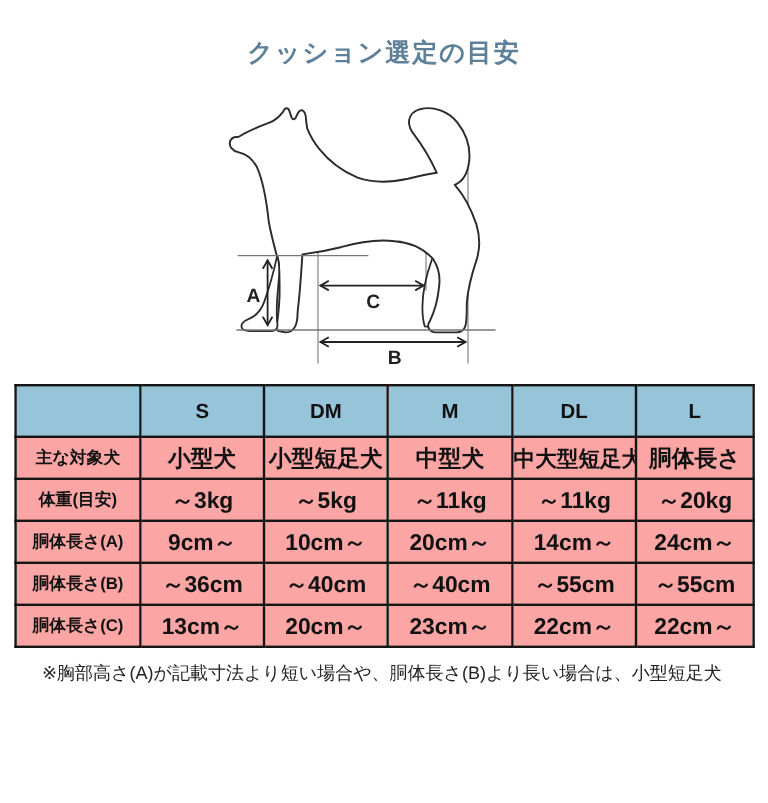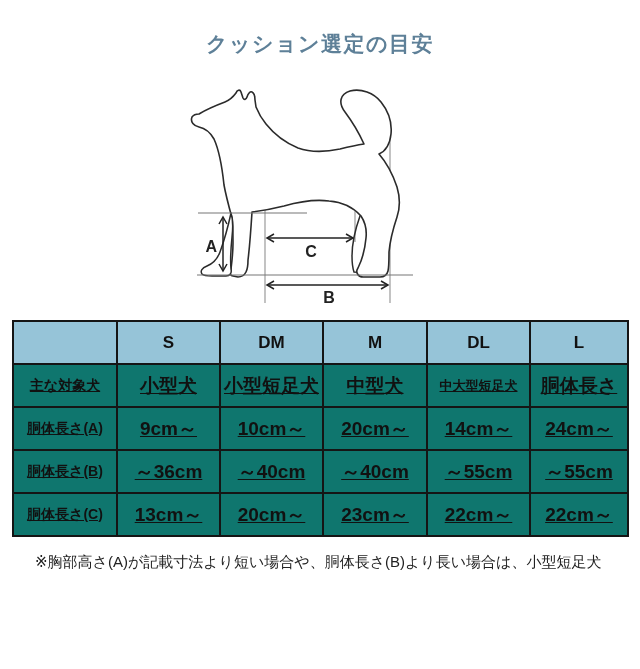--- a/index.html
+++ b/index.html
@@ -22,21 +22,21 @@
   #size-table td,#size-table th{
     border:2px solid var(--table-border,#151515);
     text-align:center;vertical-align:middle;
     font-size:19px;font-weight:bold;color:var(--text-color,#111);
     padding:0;overflow:hidden;white-space:nowrap;
   }
   #size-table thead th{
     background:var(--header-bg,#96c4d8);
     font-size:17px;height:41px;
   }
-  #size-table tbody td{background:#0f766e;height:33px;text-decoration:underline;}
+  #size-table tbody td{background:#fca5a5;height:33px;}
   #size-table tbody td.row-label{font-size:14px;}
   
   #note{
     position:absolute;left:35px;top:549px;width:580px;
     font-size:15px;line-height:25px;color:var(--note-color,#222);
   }
   #note .line2{padding-left:15px;}
 </style>
 </head>
 <body>
@@ -114,22 +114,30 @@
         <th>DL</th>
         <th>L</th>
       </tr>
     </thead>
     <tbody>
       <tr>
         <td class="row-label">主な対象犬</td>
         <td>小型犬</td>
         <td>小型短足犬</td>
         <td>中型犬</td>
-        <td style="font-size:13px">中大型短足犬</td>
+        <td style="font-size:18px">中大型短足犬</td>
         <td>胴体長さ</td>
+      </tr>
+      <tr>
+        <td class="row-label">体重(目安)</td>
+        <td>～3kg</td>
+        <td>～5kg</td>
+        <td>～11kg</td>
+        <td>～11kg</td>
+        <td>～20kg</td>
       </tr>
       <tr>
         <td class="row-label">胴体長さ(A)</td>
         <td>9cm～</td>
         <td>10cm～</td>
         <td>20cm～</td>
         <td>14cm～</td>
         <td>24cm～</td>
       </tr>
       <tr>

